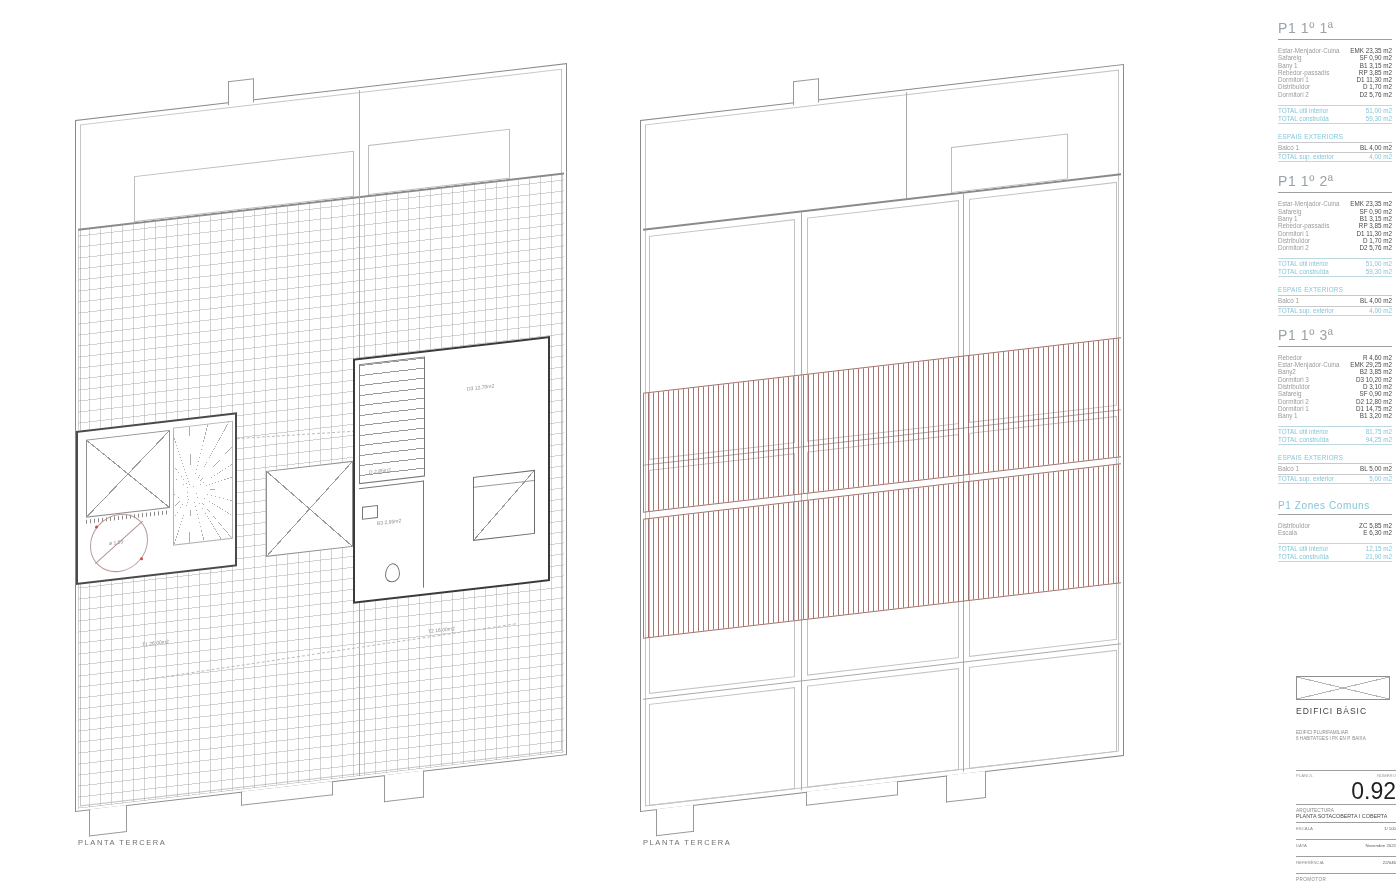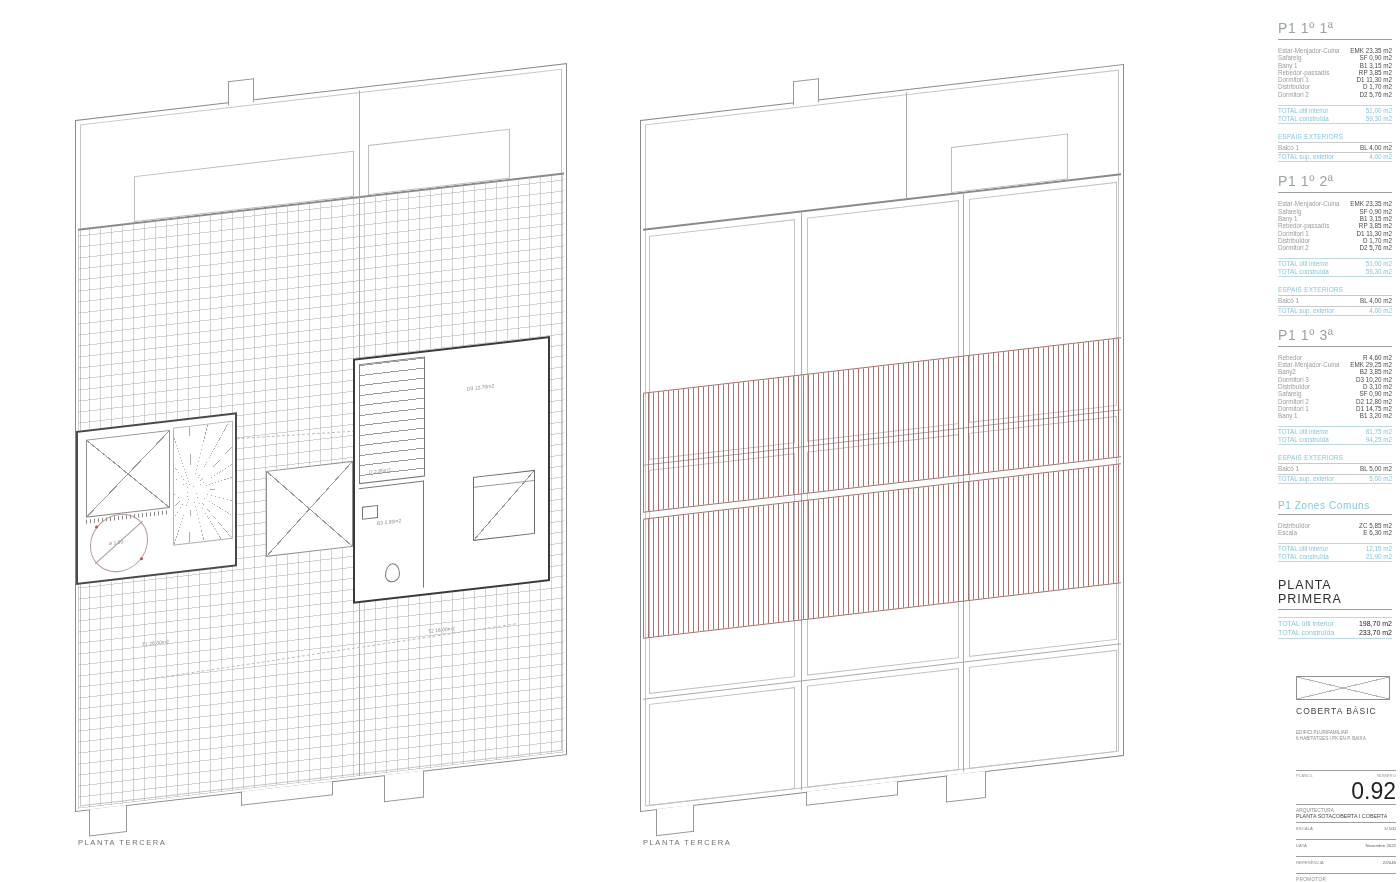--- a/index.html
+++ b/index.html
@@ -378,40 +378,25 @@
         <span class="lbl">TOTAL útil interior</span>
         <span class="val">12,15 m2</span>
       </div>
         <div class="row">
         <span class="lbl">TOTAL construïda</span>
         <span class="val">21,90 m2</span>
       </div>
       </div>
   </div>
 
-  <div>
-    <div class="floor-head">PLANTA PRIMERA</div>
-    <div class="u-rule"></div>
-    <div class="floor-tot">
-
-    <div class="row">
-        <span class="lbl">TOTAL útil interior</span>
-        <span class="val">198,70 m2</span>
-      </div>
-        <div class="row">
-        <span class="lbl">TOTAL construïda</span>
-        <span class="val">233,70 m2</span>
-      </div>
-      </div>
-  </div>
 </div>
 
 <div id="titleblock">
   <div class="tb-logo"></div>
-  <div class="tb-title">COBERTA BÀSIC</div>
+  <div class="tb-title">EDIFICI BÀSIC</div>
   <div class="tb-small" style="margin-top:14px;">EDIFICI PLURIFAMILIAR</div>
   <div class="tb-small">6 HABITATGES I PK EN P. BAIXA</div>
   <div class="tb-rule" style="margin-top:28px;"></div>
   <div class="tb-labels">
     <span>PLÀNOL</span>
     <span>NÚMERO</span>
   </div>
   <div class="tb-number">0.92</div>
   <div class="tb-rule"></div>
   <div class="tb-sheet1">ARQUITECTURA</div>

